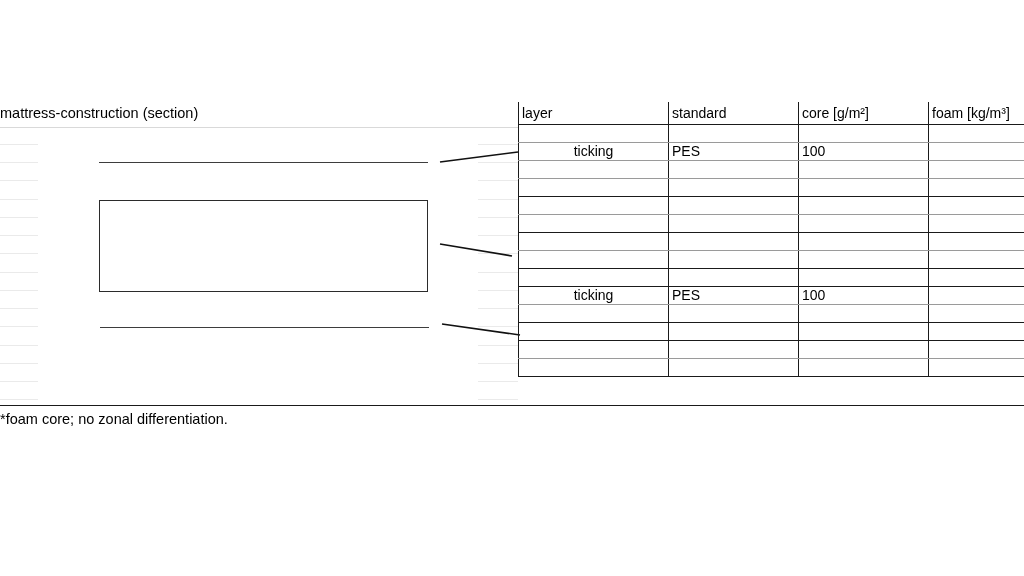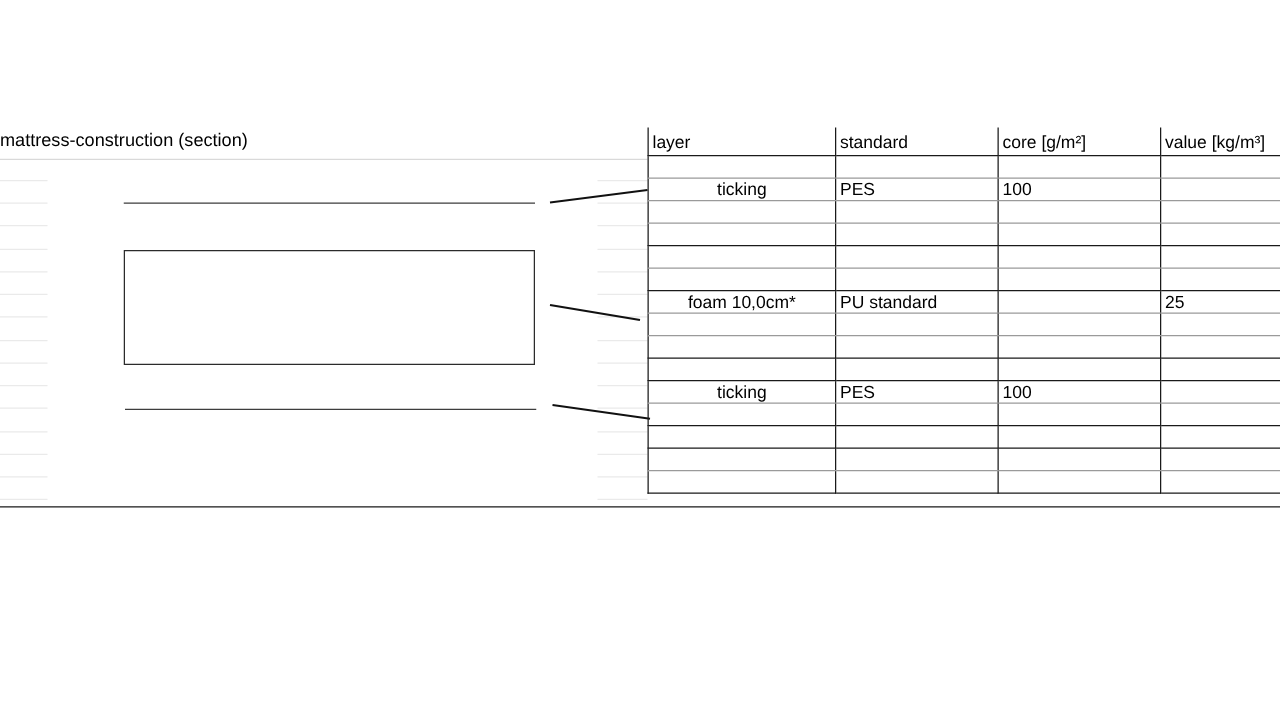--- a/index.html
+++ b/index.html
@@ -161,21 +161,21 @@
         <col class="c-layer">
           <col class="c-material">
           <col class="c-gsm">
           <col class="c-dens">
       </colgroup>
       <thead>
         <tr>
           <th>layer</th>
           <th>standard</th>
           <th>core [g/m²]</th>
-          <th>value [kg/m³]</th>
+          <th>foam [kg/m³]</th>
         </tr>
       </thead>
       <tbody>
         <tr class="dk">
           <td class="t-left"></td>
           <td class="t-center"></td>
           <td class="t-center"></td>
           <td class="t-center"></td>
         </tr>
         <tr>
@@ -202,26 +202,20 @@
           <td class="t-center"></td>
           <td class="t-center"></td>
         </tr>
         <tr class="dkb">
           <td class="t-left"></td>
           <td class="t-center"></td>
           <td class="t-center"></td>
           <td class="t-center"></td>
         </tr>
         <tr>
-          <td class="t-left">foam 10,0cm*</td>
-          <td class="t-center">PU standard</td>
-          <td class="t-center"></td>
-          <td class="t-center">25</td>
-        </tr>
-        <tr>
           <td class="t-left"></td>
           <td class="t-center"></td>
           <td class="t-center"></td>
           <td class="t-center"></td>
         </tr>
         <tr class="dkb">
           <td class="t-left"></td>
           <td class="t-center"></td>
           <td class="t-center"></td>
           <td class="t-center"></td>
@@ -260,14 +254,15 @@
           <td class="t-left"></td>
           <td class="t-center"></td>
           <td class="t-center"></td>
           <td class="t-center"></td>
         </tr>
       </tbody>
     </table>
   </div>
 
   <div class="bottom-rule"></div>
+  <div class="footnote">*foam core; no zonal differentiation.</div>
 
 </div>
 
 </body></html>

